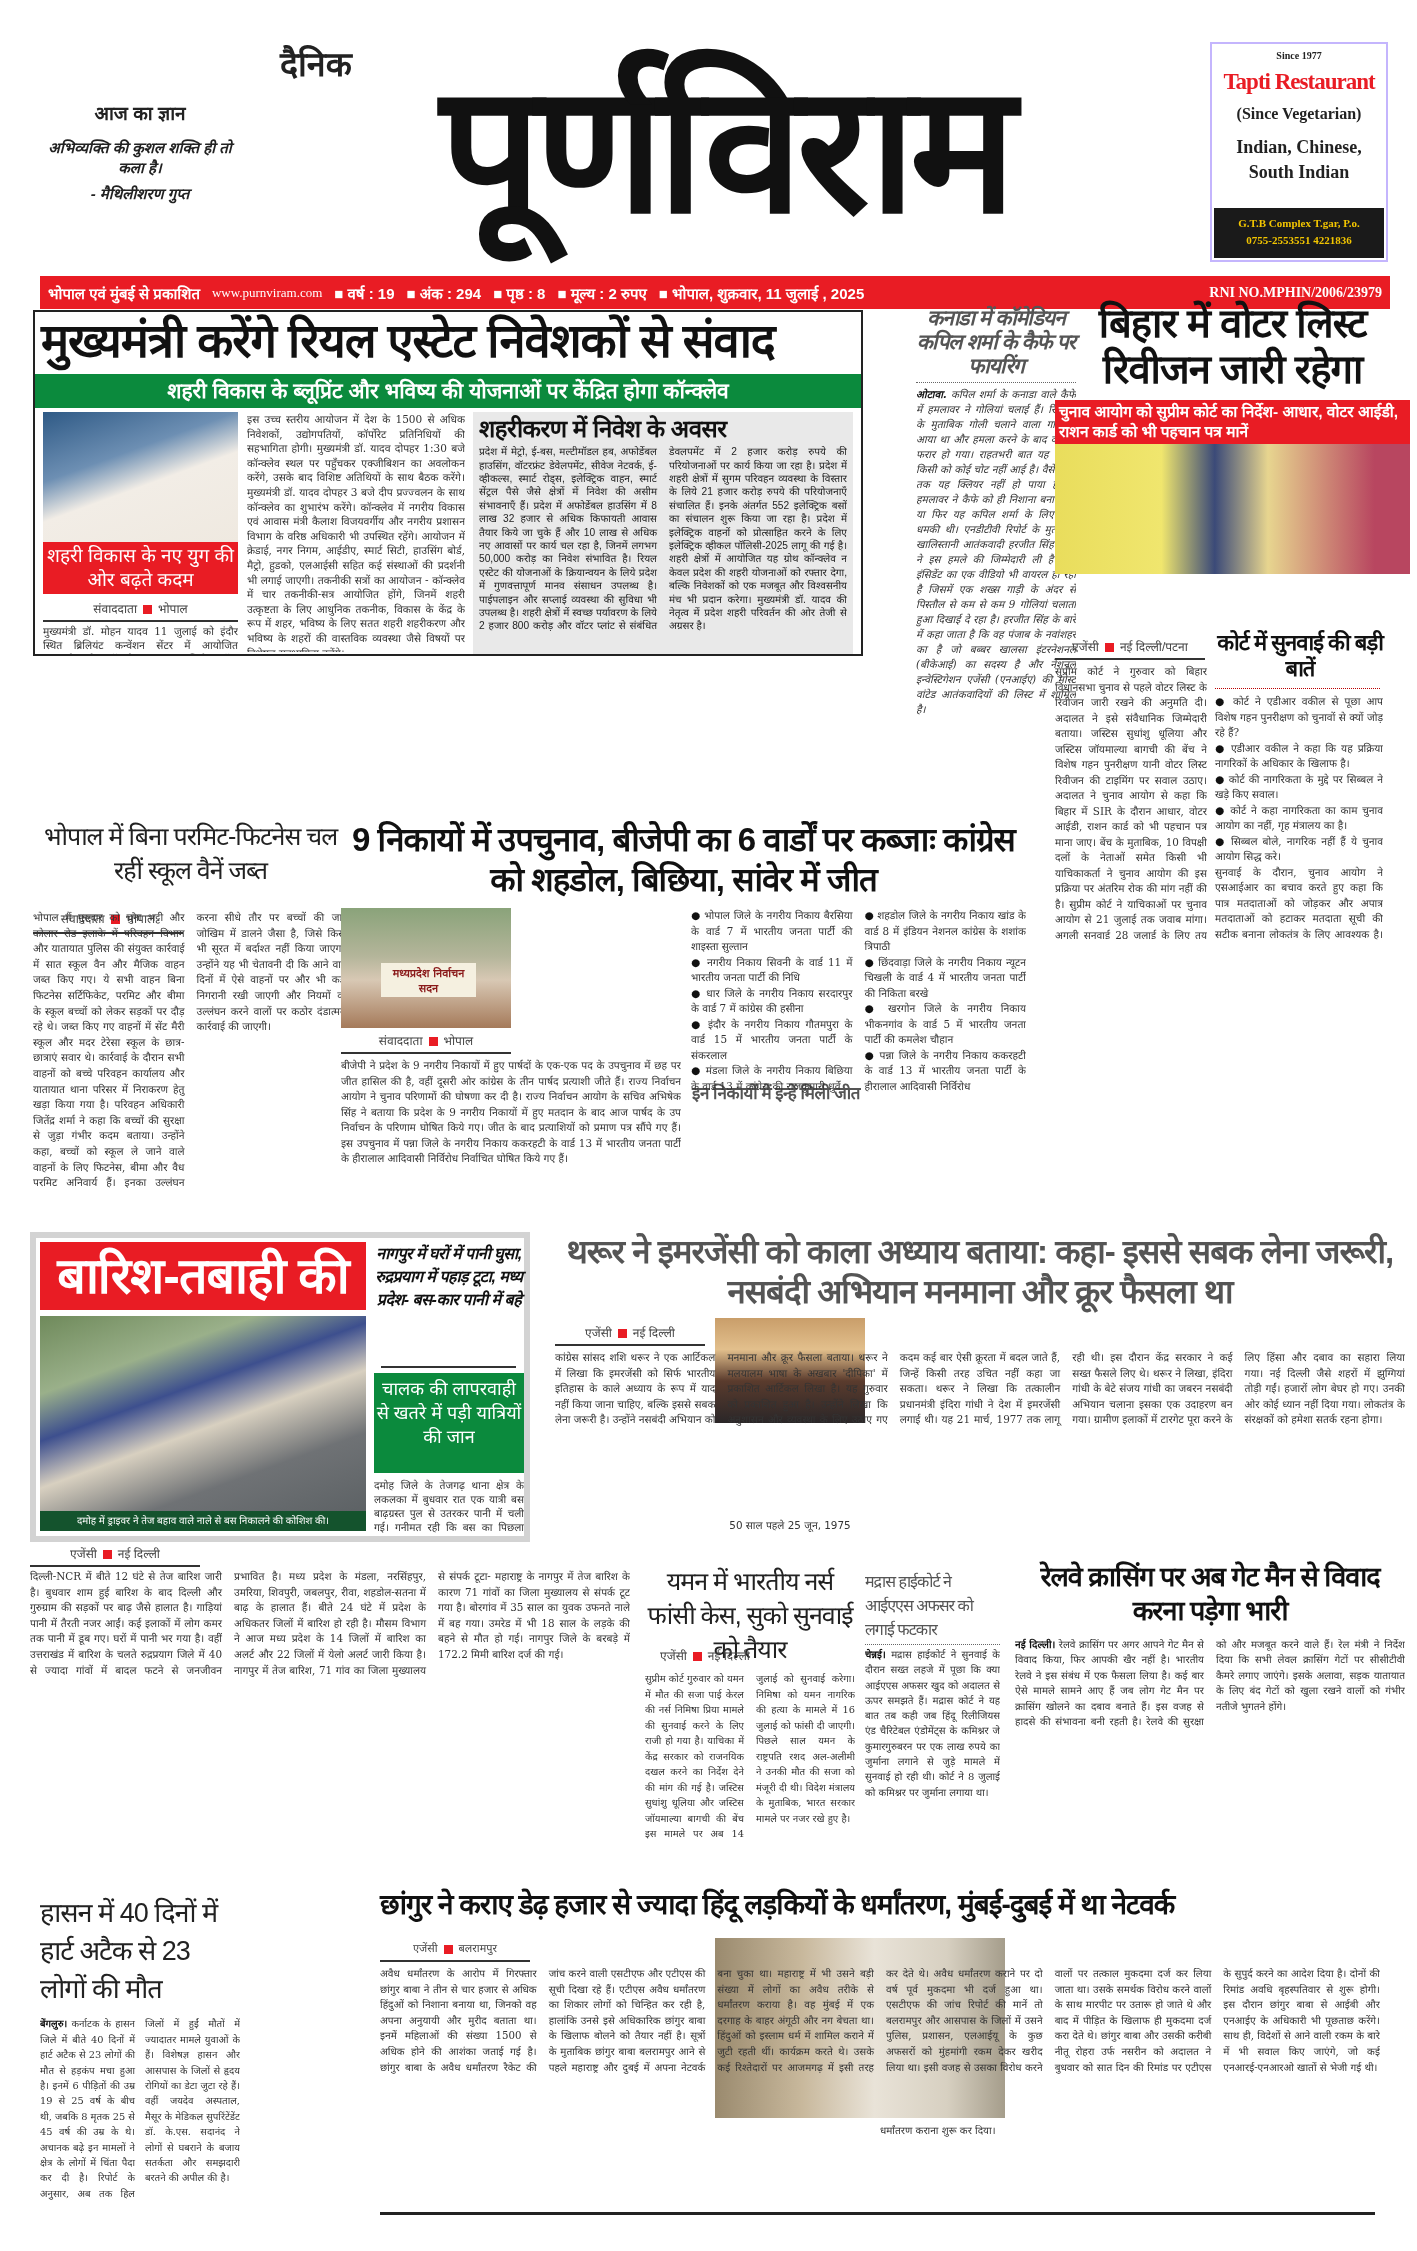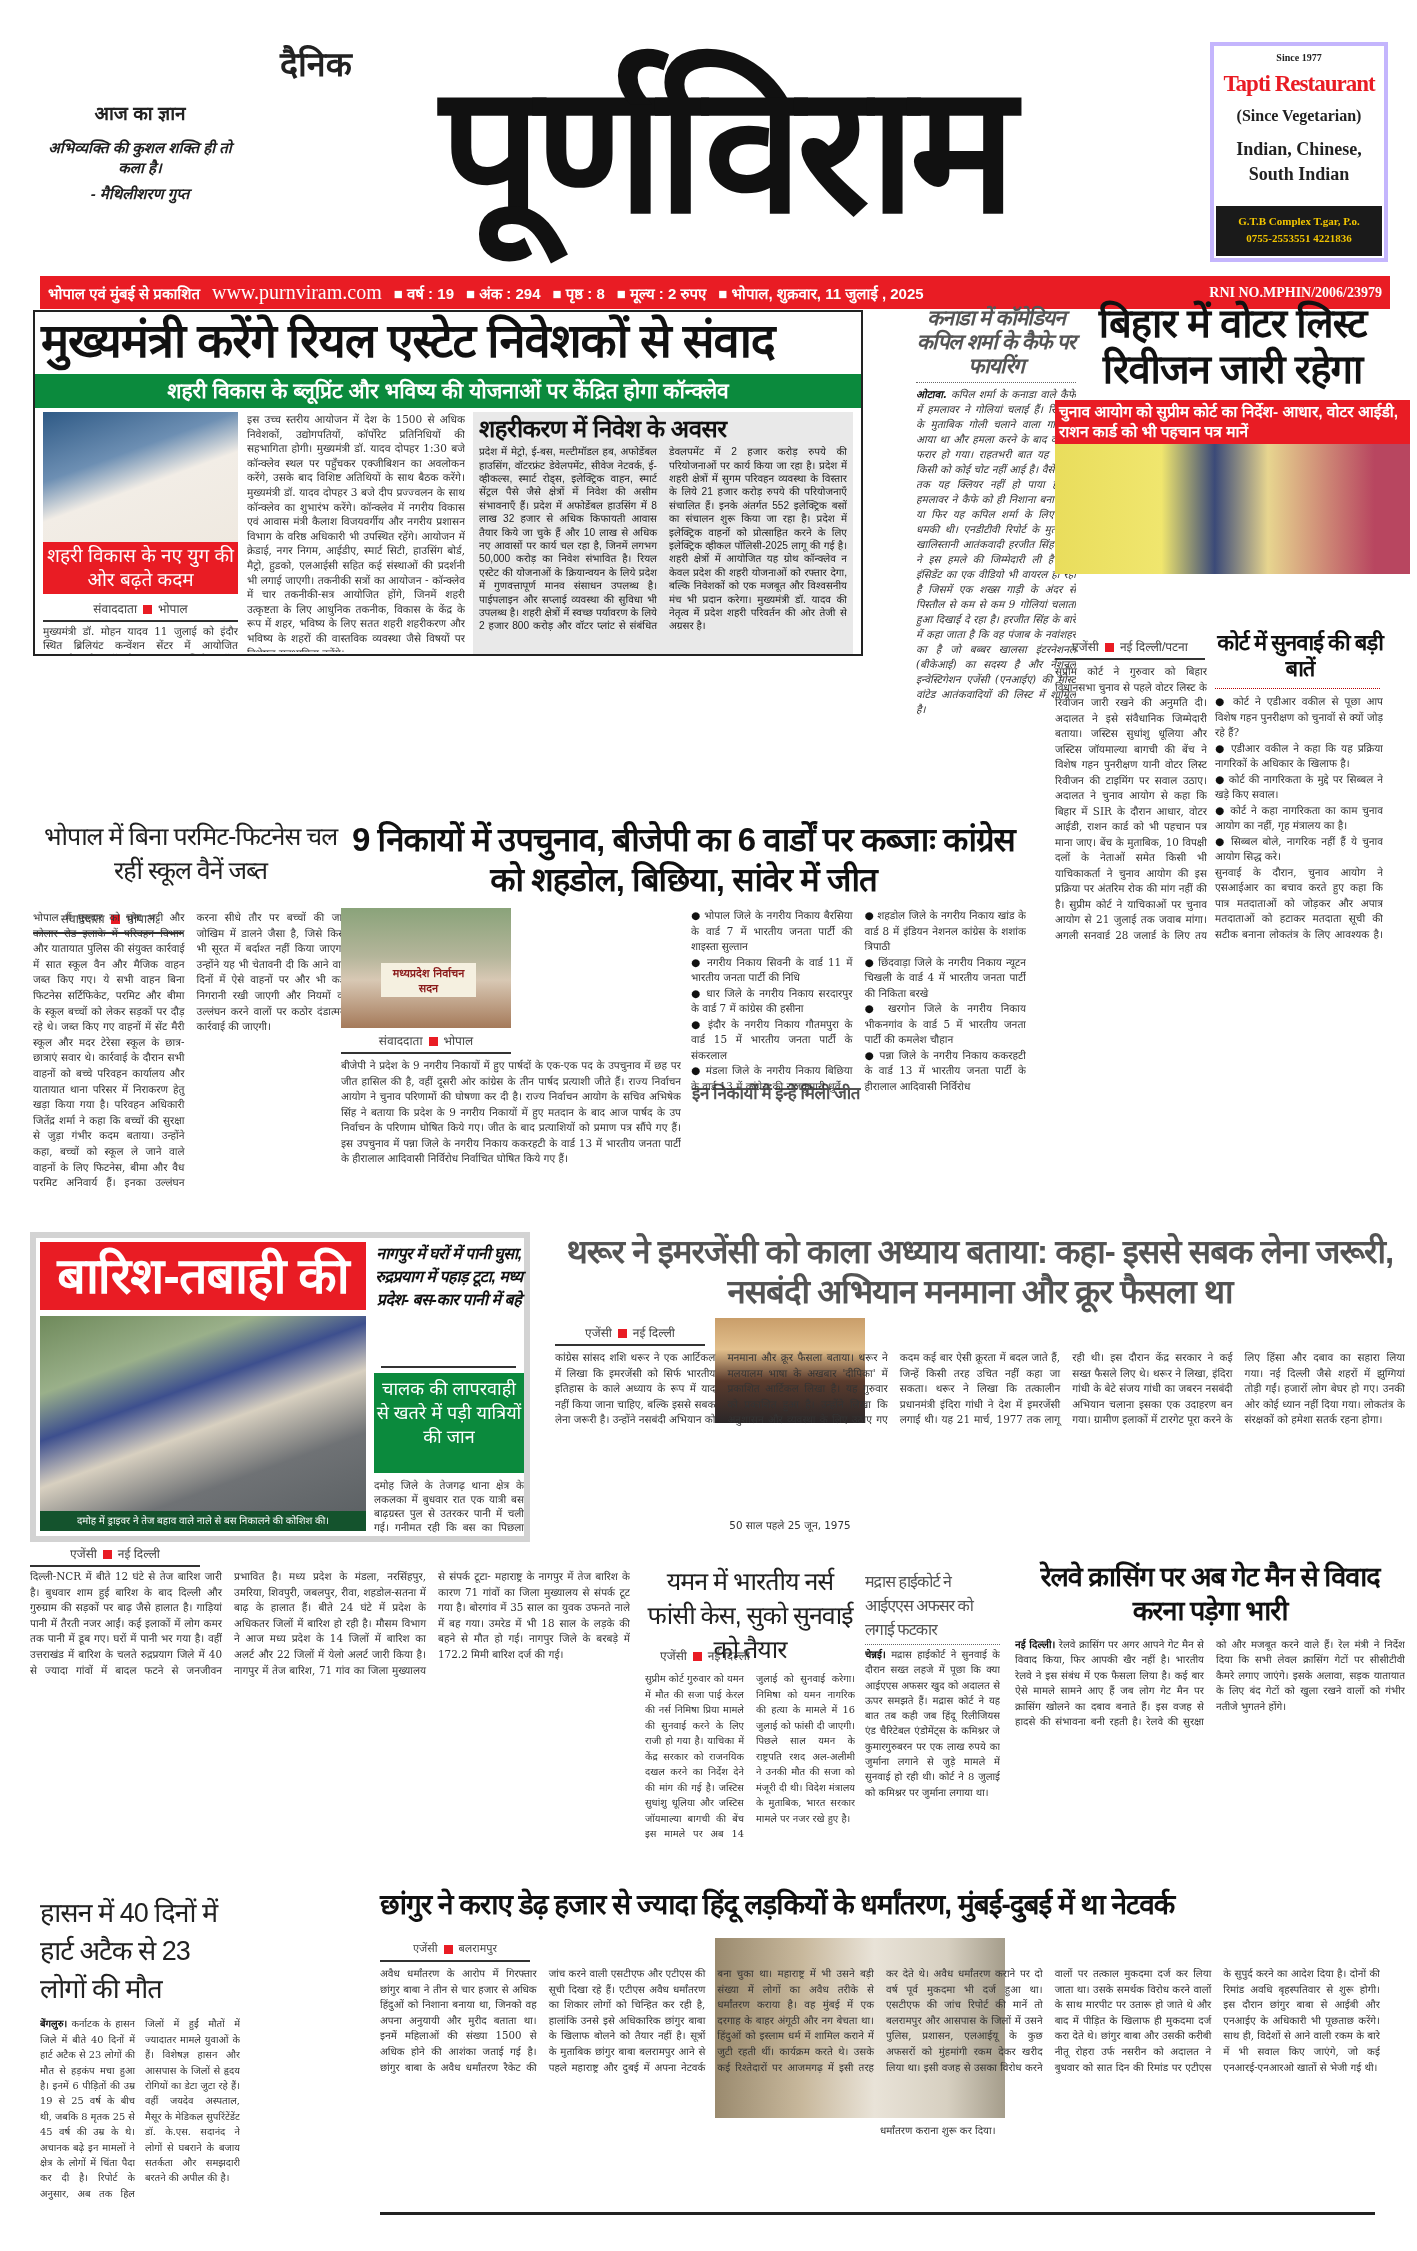--- a/index.html
+++ b/index.html
@@ -26,35 +26,35 @@
 <body>
 
 <div class="abs" style="left:0;top:0;width:1417px;height:270px;">
   <div class="abs" style="left:40px;top:100px;width:200px;text-align:center;">
     <div style="font-family:'Liberation Sans',sans-serif;font-weight:bold;font-size:19px;color:#222;margin-bottom:12px;">आज का ज्ञान</div>
     <div style="font-family:'Liberation Sans',sans-serif;font-style:italic;font-weight:bold;font-size:15px;color:#222;line-height:1.35;padding:0 8px;">अभिव्यक्ति की कुशल शक्ति ही तो कला है।</div>
     <div style="font-family:'Liberation Sans',sans-serif;font-style:italic;font-weight:bold;font-size:15px;color:#222;margin-top:4px;">- मैथिलीशरण गुप्त</div>
   </div>
   <div class="abs" style="left:280px;top:40px;font-family:'Liberation Sans',sans-serif;font-weight:bold;font-size:34px;color:#222;">दैनिक</div>
   <div class="abs" style="left:300px;top:30px;width:850px;text-align:center;font-family:'Liberation Sans',sans-serif;font-weight:bold;font-size:178px;line-height:240px;color:#111;letter-spacing:-6px;">पूर्णविराम</div>
-  <div class="abs" style="left:1210px;top:42px;width:178px;height:220px;border:4px solid #c4b5fd;background:#fff;text-align:center;font-family:'Liberation Serif',serif;">
+  <div class="abs" style="left:1210px;top:42px;width:178px;height:220px;border:2px solid #c4b5fd;background:#fff;text-align:center;font-family:'Liberation Serif',serif;">
     <div style="font-size:10px;font-weight:bold;margin-top:6px;">Since 1977</div>
     <div style="font-size:23px;font-weight:bold;color:#e91c24;letter-spacing:-1px;margin-top:8px;">Tapti Restaurant</div>
     <div style="font-size:16px;font-weight:bold;margin-top:10px;">(Since Vegetarian)</div>
     <div style="font-size:18px;font-weight:bold;margin-top:12px;line-height:1.4;padding:0 4px;">Indian, Chinese, South Indian</div>
     <div style="position:absolute;left:2px;right:2px;bottom:2px;height:50px;background:#1a1a1a;color:#f2c500;font-size:11px;font-weight:bold;padding-top:7px;line-height:1.5;">
       <div>G.T.B Complex T.gar, P.o.</div>
       <div>0755-2553551 4221836</div>
     </div>
   </div>
 </div>
 
 <div class="abs red-bar" style="left:40px;top:276px;width:1350px;height:33px;display:flex;align-items:center;gap:12px;padding:0 8px;font-family:'Liberation Sans',sans-serif;font-weight:bold;font-size:15px;white-space:nowrap;">
   <span>भोपाल एवं मुंबई से प्रकाशित</span>
-  <span style="font-family:'Liberation Serif',serif;font-weight:normal;font-size:20px;">www.purnviram.com</span>
+  <span style="font-family:'Liberation Serif',serif;font-weight:normal;font-size:13px;">www.purnviram.com</span>
   <span>■ वर्ष : 19</span>
   <span>■ अंक : 294</span>
   <span>■ पृष्ठ : 8</span>
   <span>■ मूल्य : 2 रुपए</span>
   <span>■ भोपाल, शुक्रवार, 11 जुलाई , 2025</span>
   <span style="margin-left:auto;font-family:'Liberation Serif',serif;font-size:14px;">RNI NO.MPHIN/2006/23979</span>
 </div>
 
 <div class="abs box" style="left:33px;top:310px;width:830px;height:346px;">
   <div class="abs green-bar" style="left:0;top:62px;width:826px;height:34px;line-height:34px;text-align:center;font-family:'Liberation Sans',sans-serif;font-weight:bold;font-size:21px;">शहरी विकास के ब्लूप्रिंट और भविष्य की योजनाओं पर केंद्रित होगा कॉन्क्लेव</div>

